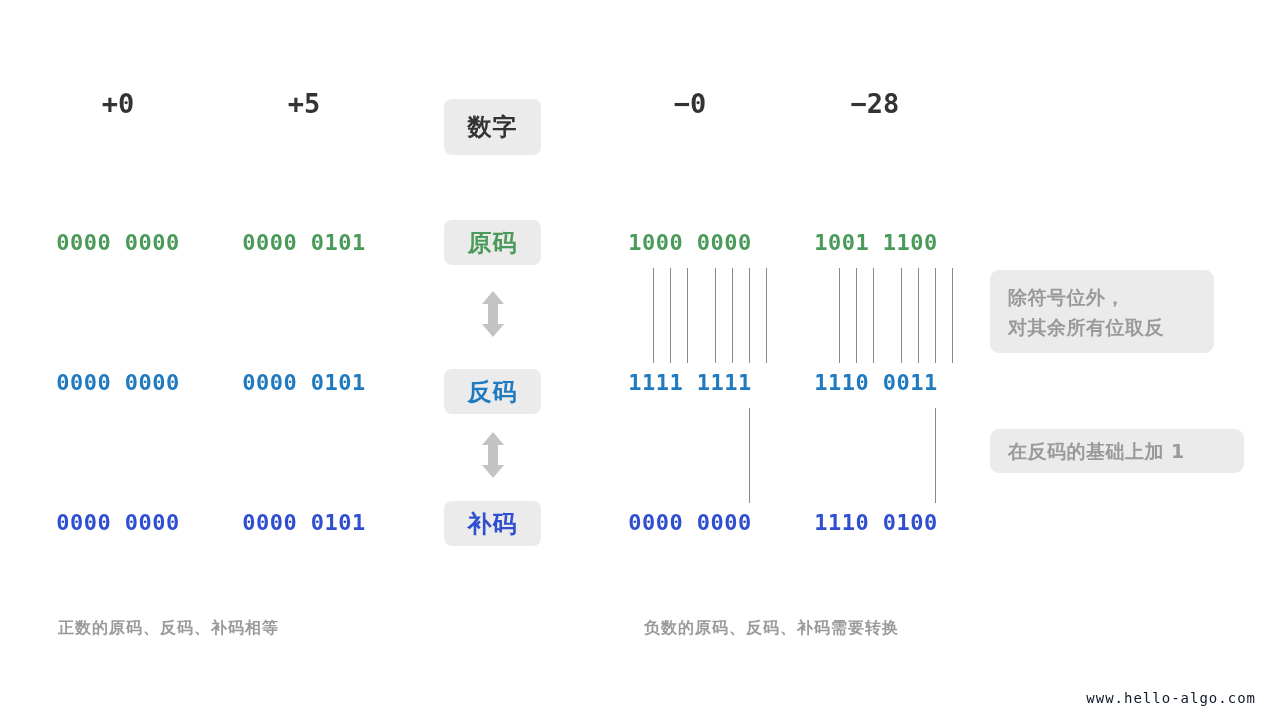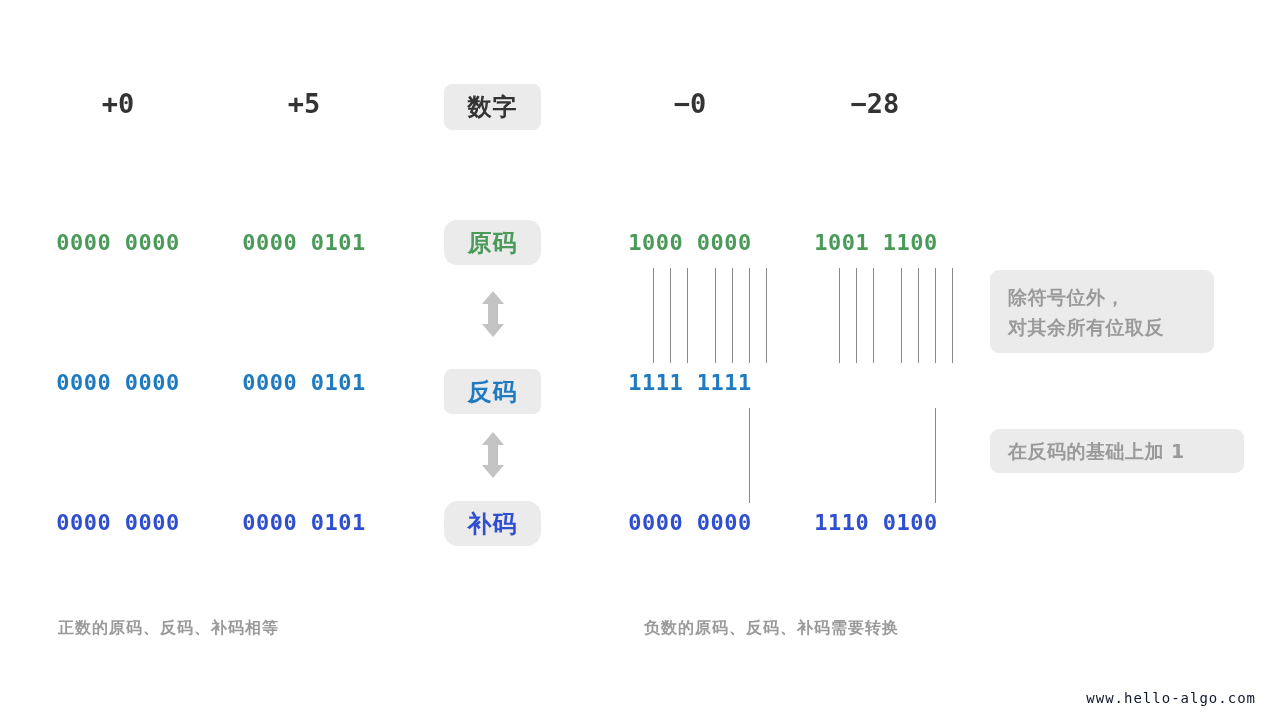--- a/index.html
+++ b/index.html
@@ -55,23 +55,23 @@
     background: #ebebeb;
     border-radius: 8px;
     display: flex;
     align-items: center;
     justify-content: center;
     font-size: 24px;
     font-weight: bold;
     letter-spacing: 1px;
   }
   .badge.dark   { color: #333333; }
-  .badge.green  { color: #4a9a5a; border-radius: 13px; }
+  .badge.green  { color: #4a9a5a; }
   .badge.blue   { color: #1f7ac0; margin-top: 8px; }
-  .badge.indigo { color: #2f4fd0; border-radius: 14px; }
+  .badge.indigo { color: #2f4fd0; }
 
   
   .note {
     position: absolute;
     background: #ebebeb;
     border-radius: 9px;
     color: #9a9a9a;
     font-size: 19px;
     font-weight: bold;
     line-height: 30px;
@@ -118,21 +118,21 @@
 </style>
 </head>
 <body>
 
 <div class="stage">
 
   <div class="cell num-label" style="left:58px; top:88px; width:120px;">+0</div>
 
   <div class="cell num-label" style="left:244px; top:88px; width:120px;">+5</div>
 
-  <div class="badge dark" style="left:444px; top:84px; width:97px; height:46px;">数字</div>
+  <div class="badge dark" style="left:444px; top:99px; width:97px; height:56px;">数字</div>
 
   <div class="cell num-label" style="left:630px; top:88px; width:120px;">−0</div>
 
   <div class="cell num-label" style="left:815px; top:88px; width:120px;">−28</div>
 
   <div class="cell bits green" style="left:28px; top:230px; width:180px;">0000 0000</div>
 
   <div class="cell bits green" style="left:214px; top:230px; width:180px;">0000 0101</div>
 
   <div class="badge green" style="left:444px; top:220px; width:97px; height:45px;">原码</div>
@@ -142,20 +142,21 @@
   <div class="cell bits green" style="left:786px; top:230px; width:180px;">1001 1100</div>
 
   <div class="cell bits blue" style="left:28px; top:370px; width:180px;">0000 0000</div>
 
   <div class="cell bits blue" style="left:214px; top:370px; width:180px;">0000 0101</div>
 
   <div class="badge blue" style="left:444px; top:361px; width:97px; height:45px;">反码</div>
 
   <div class="cell bits blue" style="left:600px; top:370px; width:180px;">1111 1111</div>
 
+  <div class="cell bits blue" style="left:786px; top:370px; width:180px;">1110 0011</div>
 
   <div class="cell bits indigo" style="left:28px; top:510px; width:180px;">0000 0000</div>
 
   <div class="cell bits indigo" style="left:214px; top:510px; width:180px;">0000 0101</div>
 
   <div class="badge indigo" style="left:444px; top:501px; width:97px; height:45px;">补码</div>
 
   <div class="cell bits indigo" style="left:600px; top:510px; width:180px;">0000 0000</div>
 
   <div class="cell bits indigo" style="left:786px; top:510px; width:180px;">1110 0100</div>

